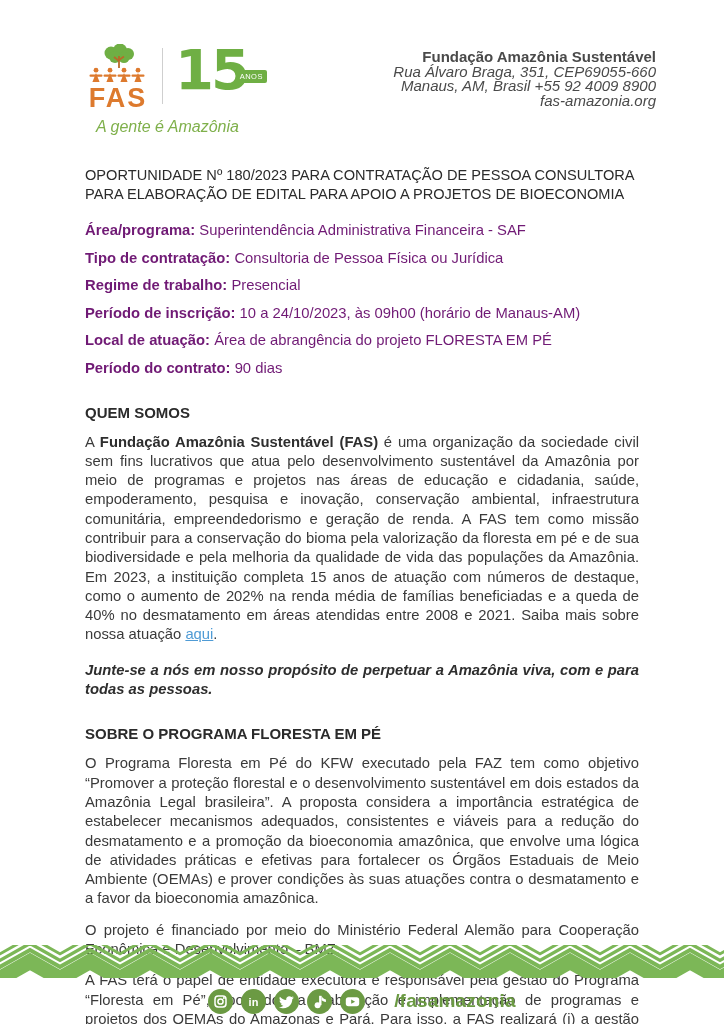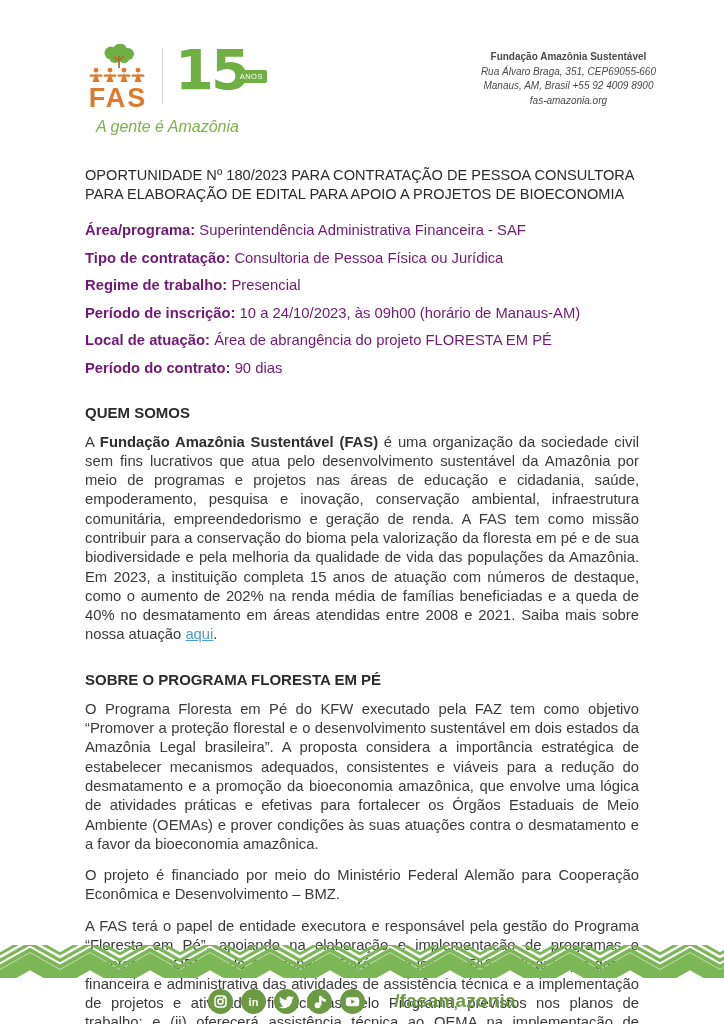--- a/index.html
+++ b/index.html
@@ -34,21 +34,21 @@
     position:absolute; right:-20px; top:26px;
     background:#6faf44; color:#ffffff;
     font-size:7.5px; font-weight:normal; letter-spacing:0.5px;
     padding:2px 4px; border-radius:2px;
   }
   .tagline {
     margin:10px 0 0 86px;
     font-size:16px; font-style:italic; color:#7fb04b;
     position:absolute; top:96px; left:0;
   }
-  .contact { text-align:center; font-size:10px; line-height:14.5px; color:#4a4a4a; padding-top:6px; }
+  .contact { text-align:right; font-size:15px; line-height:14.5px; color:#4a4a4a; padding-top:6px; }
   .contact .c-name { font-weight:bold; font-style:normal; }
   .contact .c-line { font-style:italic; }
 
   
   .content { padding:0 85px; }
   .doc-title {
     margin-top:30px;
     text-align:left;
     font-size:14.6px; font-weight:normal; color:#2b2b2b;
     line-height:19px;
@@ -178,20 +178,21 @@
       <div class="field-row">
         <span class="field-label">Período do contrato:</span>
         <span class="field-value">90 dias</span>
       </div>
     </div>
 
     <div class="section-heading">QUEM SOMOS</div>
 
     <p class="body-text"><span>A </span><b>Fundação Amazônia Sustentável (FAS)</b><span> é uma organização da sociedade civil sem fins lucrativos que atua pelo desenvolvimento sustentável da Amazônia por meio de programas e projetos nas áreas de educação e cidadania, saúde, empoderamento, pesquisa e inovação, conservação ambiental, infraestrutura comunitária, empreendedorismo e geração de renda. A FAS tem como missão contribuir para a conservação do bioma pela valorização da floresta em pé e de sua biodiversidade e pela melhoria da qualidade de vida das populações da Amazônia. Em 2023, a instituição completa 15 anos de atuação com números de destaque, como o aumento de 202% na renda média de famílias beneficiadas e a queda de 40% no desmatamento em áreas atendidas entre 2008 e 2021. Saiba mais sobre nossa atuação </span><a class="link">aqui</a><span>.</span></p>
 
+    <p class="body-text motto" style="margin-top:16px;">Junte-se a nós em nosso propósito de perpetuar a Amazônia viva, com e para todas as pessoas.</p>
 
     <div class="section-heading">SOBRE O PROGRAMA FLORESTA EM PÉ</div>
 
     <p class="body-text">O Programa Floresta em Pé do KFW executado pela FAZ tem como objetivo “Promover a proteção florestal e o desenvolvimento sustentável em dois estados da Amazônia Legal brasileira”. A proposta considera a importância estratégica de estabelecer mecanismos adequados, consistentes e viáveis para a redução do desmatamento e a promoção da bioeconomia amazônica, que envolve uma lógica de atividades práticas e efetivas para fortalecer os Órgãos Estaduais de Meio Ambiente (OEMAs) e prover condições às suas atuações contra o desmatamento e a favor da bioeconomia amazônica.</p>
     <p class="body-text">O projeto é financiado por meio do Ministério Federal Alemão para Cooperação Econômica e Desenvolvimento – BMZ.</p>
     <p class="body-text">A FAS terá o papel de entidade executora e responsável pela gestão do Programa “Floresta em Pé”, apoiando na elaboração e implementação de programas e projetos dos OEMAs do Amazonas e Pará. Para isso, a FAS realizará (i) a gestão financeira e administrativa das atividades de assistência técnica e a implementação de projetos e atividades financiadas pelo Programa, previstos nos planos de trabalho; e (ii) oferecerá assistência técnica ao OEMA na implementação de projetos financiados pelo Programa “Floresta em Pé”.</p>
 
   </div>
 
   <svg class="footer-zigzag" viewBox="0 0 724 33" preserveAspectRatio="none">

